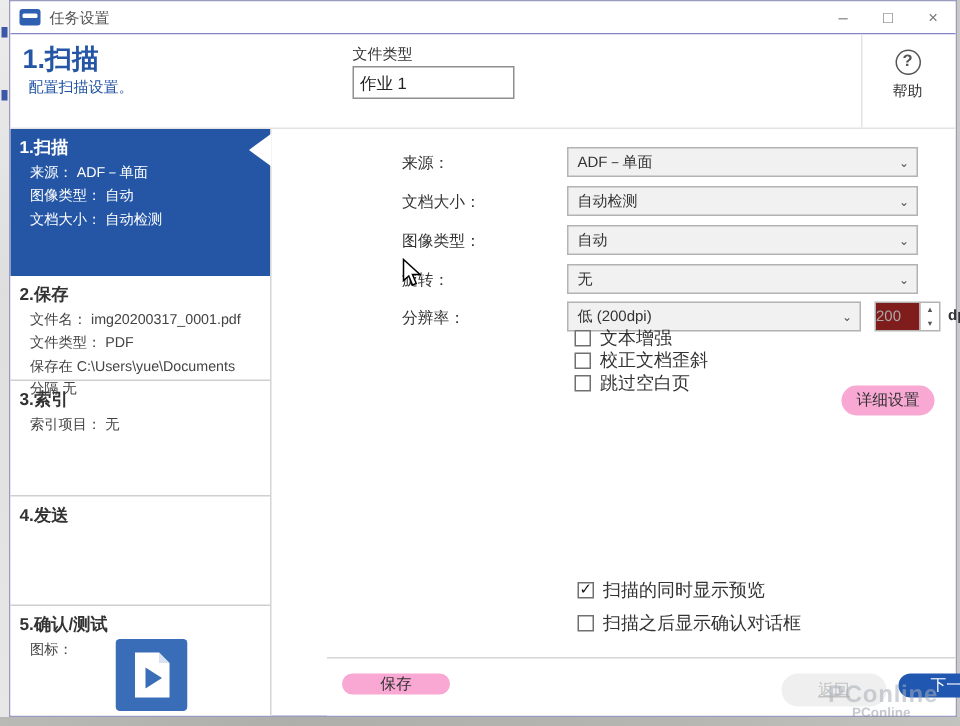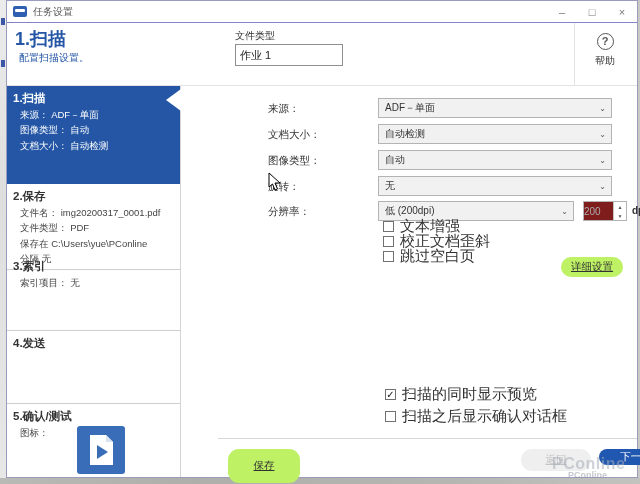--- a/index.html
+++ b/index.html
@@ -75,26 +75,26 @@
   .spin-val { flex:1; border:none; width:26px; font-size:10px; color:#aaa; 
     padding-right:2px; background:#7f1d1d; font-family:"Liberation Sans","DejaVu Sans",sans-serif; }
   .spin-btns { width:13px; border-left:1px solid #c5c5c5; display:flex; flex-direction:column; }
   .spin-btns span { flex:1; font-size:5px; color:#555; display:flex; align-items:center; justify-content:center; }
   .dpi-label { position:absolute; left:414px; top:4px; font-size:10px; font-weight:bold; color:#333; }
 
   .cbrow { position:absolute; display:flex; align-items:center; }
   .cbox { width:11px; height:11px; border:1px solid #707070; background:#fff; display:inline-flex;
     align-items:center; justify-content:center; font-size:10px; color:#111; line-height:1; }
   .cbox.checked { font-weight:bold; }
-  .cblabel { font-size:15px; color:#333; margin-left:6px; white-space:nowrap; }
+  .cblabel { font-size:12px; color:#333; margin-left:6px; white-space:nowrap; }
 
   .pill-btn { position:absolute; border-radius:11px; font-size:10.5px; text-align:center;
     display:flex; align-items:center; justify-content:center; cursor:default;
     font-family:"Liberation Sans","DejaVu Sans",sans-serif; }
-  .btn-gray { background:#bef264; color:#333;text-decoration:underline; }
+  .btn-gray { background:#f9a8d4; color:#333; }
   .btn-disabled { background:#efefef; color:#c3c3c3; }
   .btn-primary { background:#2057b0; color:#fff; }
 
   .footer-line { position:absolute; left:0; right:0; top:352px; height:1px; background:#d6d6d6; }
 
   .watermark { position:absolute; left:552px; top:455px; font-size:16px; font-weight:bold;
     color:#a8aeb8; opacity:0.55; letter-spacing:0.5px; z-index:30; pointer-events:none; }
   .watermark2 { position:absolute; left:568px; top:470px; font-size:9px; font-weight:bold;
     color:#8d949e; opacity:0.5; z-index:30; pointer-events:none; }
 
@@ -136,25 +136,25 @@
   <div class="sidebar">
 
     <div class="side-item selected" style="top:0; height:98px;">
       <div class="notch"></div>
       <div class="s-title">1.扫描</div>
       <div class="s-line">来源： ADF－单面</div>
       <div class="s-line">图像类型： 自动</div>
       <div class="s-line">文档大小： 自动检测</div>
     </div>
 
-    <div class="side-item" style="top:98px; height:86px;">
+    <div class="side-item" style="top:98px; height:70px;">
       <div class="s-title">2.保存</div>
       <div class="s-line">文件名： img20200317_0001.pdf</div>
       <div class="s-line">文件类型： PDF</div>
-      <div class="s-line">保存在 C:\Users\yue\PConline</div>
+      <div class="s-line">保存在 C:\Users\yue\Documents</div>
       <div class="s-line">分隔 无</div>
     </div>
 
     <div class="side-item" style="top:168px; height:77px;">
       <div class="s-title">3.索引</div>
       <div class="s-line">索引项目： 无</div>
     </div>
 
     <div class="side-item" style="top:245px; height:73px;">
       <div class="s-title">4.发送</div>
@@ -244,21 +244,21 @@
       <span class="cbox checked">✓</span>
       <span class="cblabel">扫描的同时显示预览</span>
     </div>
     <div class="cbrow" style="left:167px; top:321px;">
       <span class="cbox"></span>
       <span class="cblabel">扫描之后显示确认对话框</span>
     </div>
 
     <div class="footer-line"></div>
 
-    <div class="pill-btn btn-gray" style="left:10px; top:363px; width:72px; height:34px;">保存</div>
+    <div class="pill-btn btn-gray" style="left:10px; top:363px; width:72px; height:14px;">保存</div>
     <div class="pill-btn btn-disabled" style="left:303px; top:363px; width:70px; height:22px;text-decoration:underline;">返回</div>
     <div class="pill-btn btn-primary" style="left:381px; top:363px; width:74px; height:16px;">下一步</div>
 
   </div>
 
 </div>
 
 <div class="watermark">PConline</div>
 <div class="watermark2">PConline</div>
 

